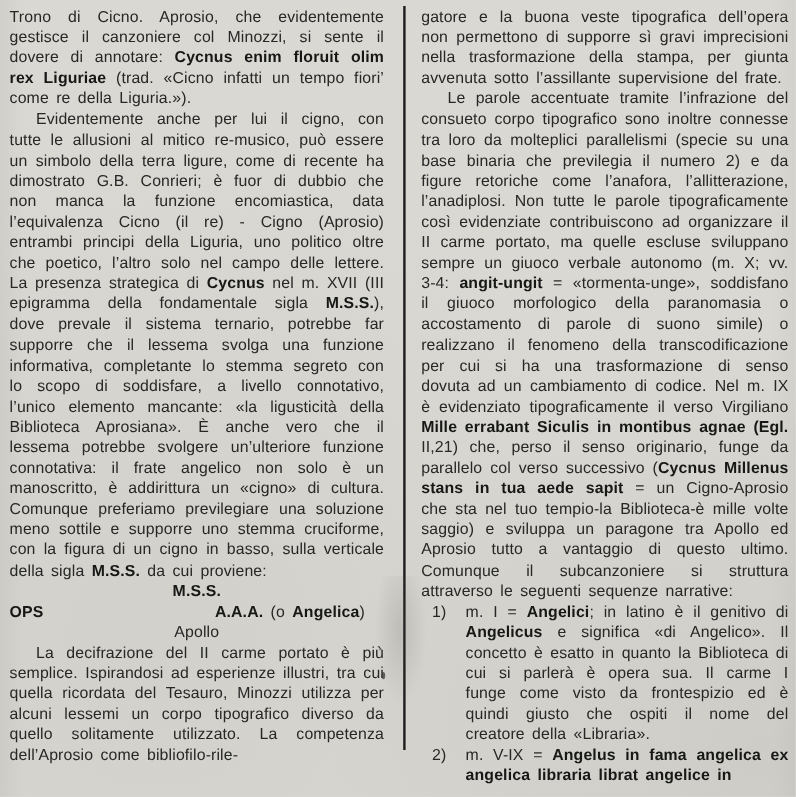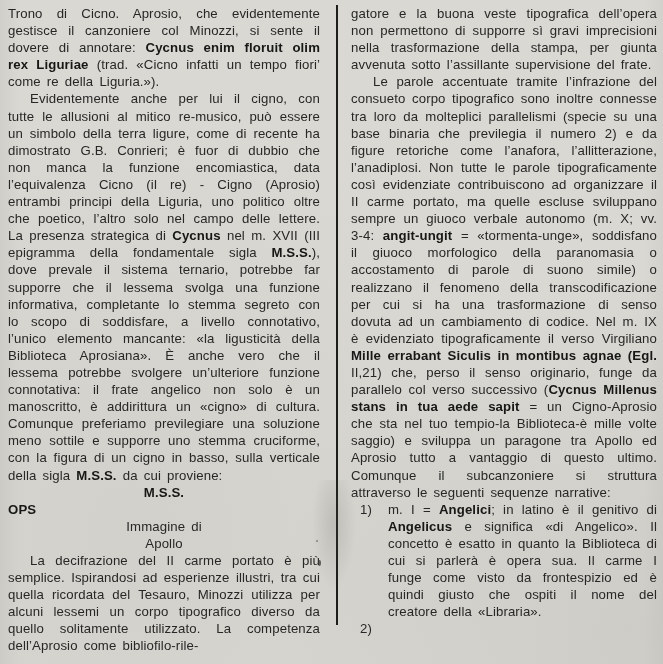--- a/index.html
+++ b/index.html
@@ -48,28 +48,28 @@
 </head>
 <body>
 
 <div class="page">
   <div class="col col-left" id="col-left">
       <p class="para"><span>Trono di Cicno. Aprosio, che evidentemente gestisce il canzoniere col Minozzi, si sente il dovere di annotare: </span><span class="b">Cycnus enim floruit olim rex Liguriae</span><span> (trad. «Cicno infatti un tempo fiori’ come re della Liguria.»).</span></p>
       <p class="para ind"><span>Evidentemente anche per lui il cigno, con tutte le allusioni al mitico re-musico, può essere un simbolo della terra ligure, come di recente ha dimostrato G.B. Conrieri; è fuor di dubbio che non manca la funzione encomiastica, data l’equivalenza Cicno (il re) - Cigno (Aprosio) entrambi principi della Liguria, uno politico oltre che poetico, l’altro solo nel campo delle lettere. La presenza strategica di </span><span class="b">Cycnus</span><span> nel m. XVII (III epigramma della fondamentale sigla </span><span class="b">M.S.S.</span><span>), dove prevale il sistema ternario, potrebbe far supporre che il lessema svolga una funzione informativa, completante lo stemma segreto con lo scopo di soddisfare, a livello connotativo, l’unico elemento mancante: «la ligusticità della Biblioteca Aprosiana». È anche vero che il lessema potrebbe svolgere un’ulteriore funzione connotativa: il frate angelico non solo è un manoscritto, è addirittura un «cigno» di cultura. Comunque preferiamo previlegiare una soluzione meno sottile e supporre uno stemma cruciforme, con la figura di un cigno in basso, sulla verticale della sigla </span><span class="b">M.S.S.</span><span> da cui proviene:</span></p>
       <div class="ctr b">M.S.S.</div>
       <div class="ops-row">
         <span class="b">OPS</span>
+        <span><span class="b">A.A.A.</span><span> (o </span><span class="b">Angelica</span><span>)</span></span>
       </div>
-      <div class="ctr">Immagine di</div>
       <div class="ctr">Apollo</div>
       <p class="para ind"><span>La decifrazione del II carme portato è più semplice. Ispirandosi ad esperienze illustri, tra cui quella ricordata del Tesauro, Minozzi utilizza per alcuni lessemi un corpo tipografico diverso da quello solitamente utilizzato. La competenza dell’Aprosio come bibliofilo-rile-</span></p>
     </div>
   <div class="divider"></div>
   <div class="col col-right" id="col-right">
       <p class="para"><span>gatore e la buona veste tipografica dell’opera non permettono di supporre sì gravi imprecisioni nella trasformazione della stampa, per giunta avvenuta sotto l’assillante supervisione del frate.</span></p>
       <p class="para ind"><span>Le parole accentuate tramite l’infrazione del consueto corpo tipografico sono inoltre connesse tra loro da molteplici parallelismi (specie su una base binaria che previlegia il numero 2) e da figure retoriche come l’anafora, l’allitterazione, l’anadiplosi. Non tutte le parole tipograficamente così evidenziate contribuiscono ad organizzare il II carme portato, ma quelle escluse sviluppano sempre un giuoco verbale autonomo (m. X; vv. 3-4: </span><span class="b">angit-ungit</span><span> = «tormenta-unge», soddisfano il giuoco morfologico della paranomasia o accostamento di parole di suono simile) o realizzano il fenomeno della transcodificazione per cui si ha una trasformazione di senso dovuta ad un cambiamento di codice. Nel m. IX è evidenziato tipograficamente il verso Virgiliano </span><span class="b">Mille errabant Siculis in montibus agnae (Egl.</span><span> II,21) che, perso il senso originario, funge da parallelo col verso successivo (</span><span class="b">Cycnus Millenus stans in tua aede sapit</span><span> = un Cigno-Aprosio che sta nel tuo tempio-la Biblioteca-è mille volte saggio) e sviluppa un paragone tra Apollo ed Aprosio tutto a vantaggio di questo ultimo. Comunque il subcanzoniere si struttura attraverso le seguenti sequenze narrative:</span></p>
       <div class="li"><span class="marker">1)</span><span><span>m. I = </span><span class="b">Angelici</span><span>; in latino è il genitivo di </span><span class="b">Angelicus</span><span> e significa «di Angelico». Il concetto è esatto in quanto la Biblioteca di cui si parlerà è opera sua. Il carme I funge come visto da frontespizio ed è quindi giusto che ospiti il nome del creatore della «Libraria».</span></span></div>
-      <div class="li"><span class="marker">2)</span></div>
+      <div class="li"><span class="marker">2)</span><span><span>m. V-IX = </span><span class="b">Angelus in fama angelica ex angelica libraria librat angelice in</span></span></div>
     </div>
   <div class="smudge"></div>
   <div class="speck speck-a"></div>
   <div class="speck speck-b"></div>
 </div>
 
 </body></html>

